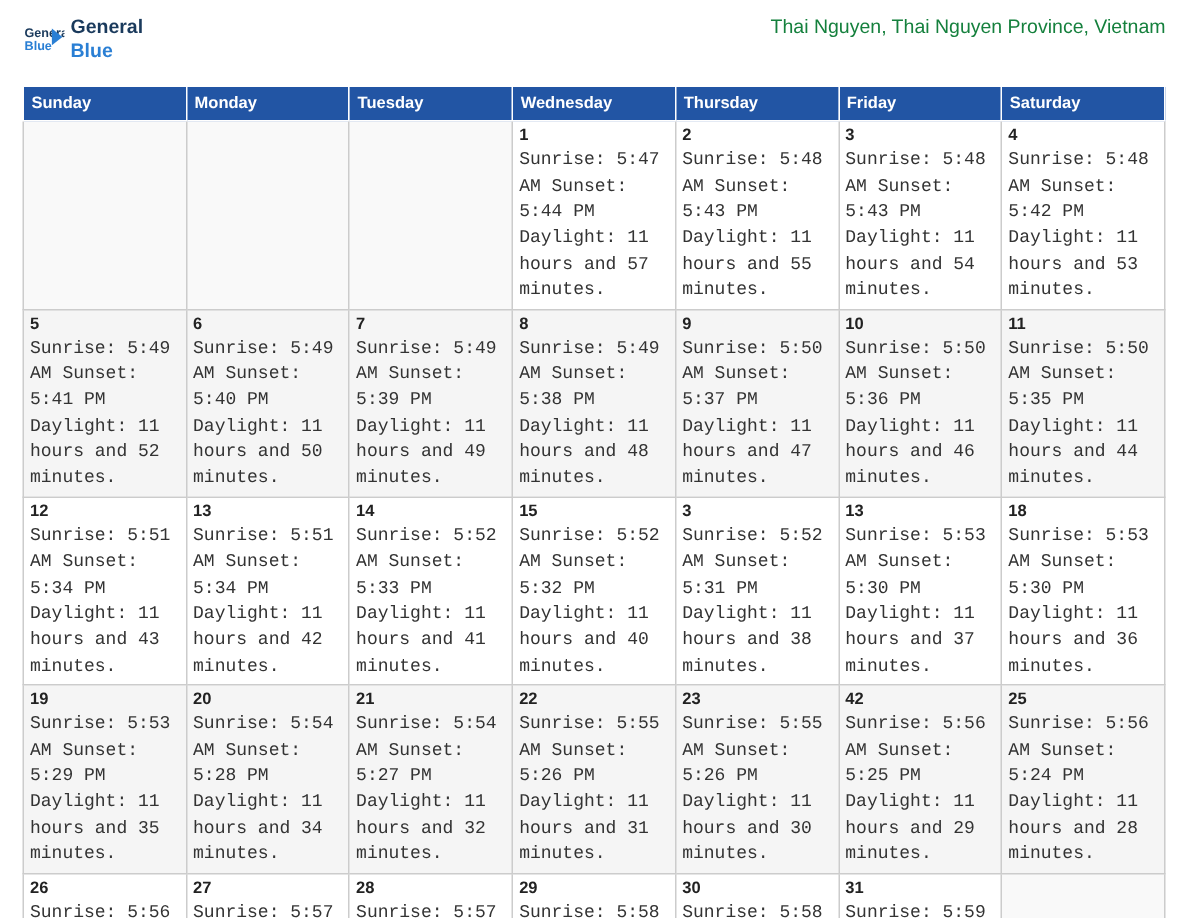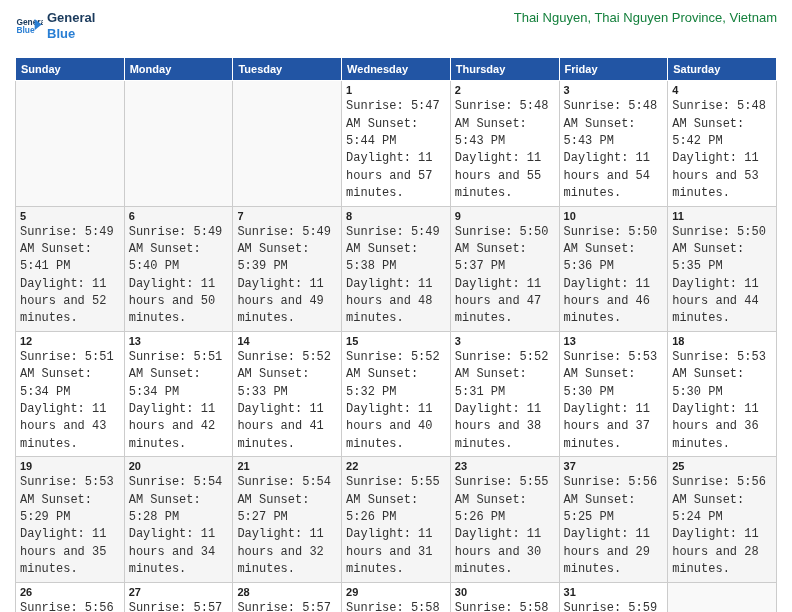--- a/index.html
+++ b/index.html
@@ -267,21 +267,21 @@
 Sunset: 5:26 PM
 Daylight: 11 hours and 31 minutes.</div>
           </td>
           <td>
             <span class="day-num">23</span>
             <div class="day-info">Sunrise: 5:55 AM
 Sunset: 5:26 PM
 Daylight: 11 hours and 30 minutes.</div>
           </td>
           <td>
-            <span class="day-num">37</span>
+            <span class="day-num">42</span>
             <div class="day-info">Sunrise: 5:56 AM
 Sunset: 5:25 PM
 Daylight: 11 hours and 29 minutes.</div>
           </td>
           <td>
             <span class="day-num">25</span>
             <div class="day-info">Sunrise: 5:56 AM
 Sunset: 5:24 PM
 Daylight: 11 hours and 28 minutes.</div>
           </td>

